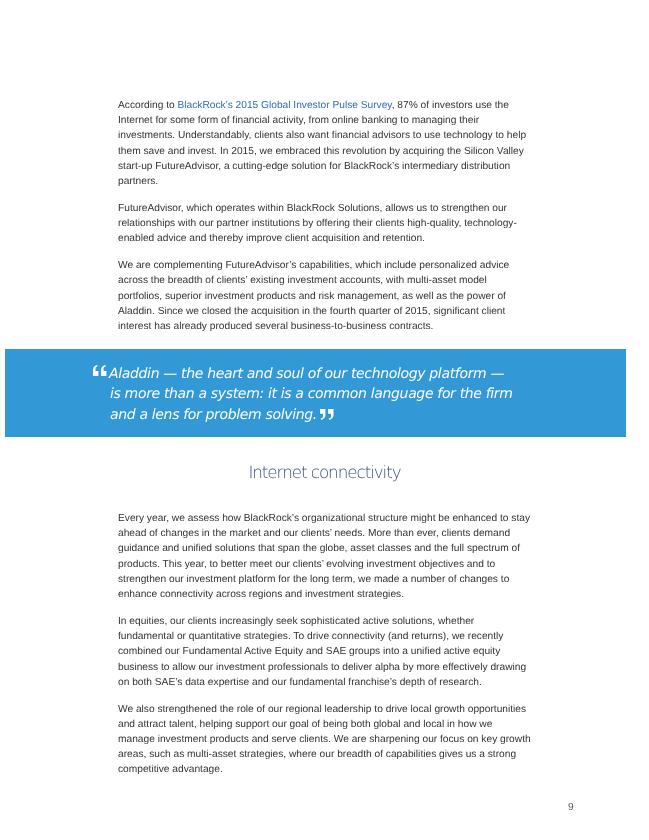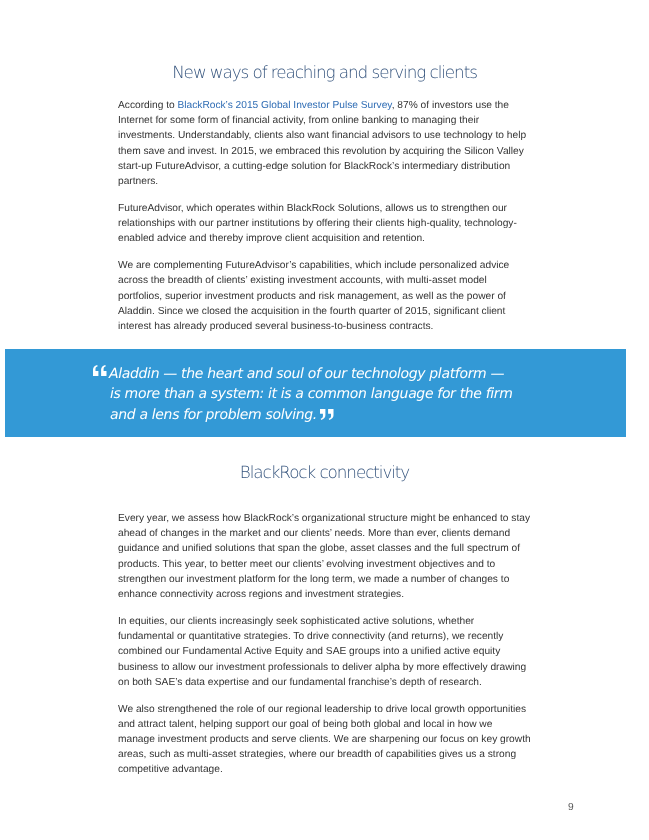--- a/index.html
+++ b/index.html
@@ -42,21 +42,20 @@
   .page-num{
     position:absolute;left:568px;top:802.5px;font-size:10.2px;color:#545454;line-height:10px;
     font-family:"Liberation Sans",sans-serif;
   }
 </style>
 </head>
 <body>
 
 <div class="page">
 
-  <h1 class="sec-title" id="title1">New ways of reaching and serving clients</h1>
 
   <div class="col" id="col1">
       <p><span>According to </span><span class="link">BlackRock’s 2015 Global Investor Pulse Survey</span><span>, 87% of investors use the Internet for some form of financial activity, from online banking to managing their investments. Understandably, clients also want financial advisors to use technology to help them save and invest. In 2015, we embraced this revolution by acquiring the Silicon Valley start-up FutureAdvisor, a cutting-edge solution for BlackRock’s intermediary distribution partners.</span></p>
       <p><span>FutureAdvisor, which operates within BlackRock Solutions, allows us to strengthen our relationships with our partner institutions by offering their clients high-quality, technology-enabled advice and thereby improve client acquisition and retention.</span></p>
       <p><span>We are complementing FutureAdvisor’s capabilities, which include personalized advice across the breadth of clients’ existing investment accounts, with multi-asset model portfolios, superior investment products and risk management, as well as the power of Aladdin. Since we closed the acquisition in the fourth quarter of 2015, significant client interest has already produced several business-to-business contracts.</span></p>
     </div>
 
   <div class="quote-band">
     <div class="quote-inner">
       <div class="quote-text">
@@ -68,21 +67,21 @@
             </svg></span><span id="qtext">Aladdin — the heart and soul of our technology platform — is more than a system: it is a common language for the firm and a lens for problem solving.</span><span class="qmark qclose"><svg viewBox="0 0 9.25 9.2" width="13.5" height="10.9" preserveAspectRatio="none">
               <g fill="#fff">
                 <path d="M0,0 H3.7 V5.3 C3.7,7.1 2.8,8.4 0.85,9.2 L0.45,8.2 C1.55,7.7 2.0,7.0 2.0,5.9 V4.1 H0 Z"></path>
                 <path d="M5.55,0 H9.25 V5.3 C9.25,7.1 8.35,8.4 6.4,9.2 L6.0,8.2 C7.1,7.7 7.55,7.0 7.55,5.9 V4.1 H5.55 Z"></path>
               </g>
             </svg></span>
       </div>
     </div>
   </div>
 
-  <h1 class="sec-title" id="title2">BlackRock connectivity</h1>
+  <h1 class="sec-title" id="title2">Internet connectivity</h1>
 
   <div class="col" id="col2">
       <p><span>Every year, we assess how BlackRock’s organizational structure might be enhanced to stay ahead of changes in the market and our clients’ needs. More than ever, clients demand guidance and unified solutions that span the globe, asset classes and the full spectrum of products. This year, to better meet our clients’ evolving investment objectives and to strengthen our investment platform for the long term, we made a number of changes to enhance connectivity across regions and investment strategies.</span></p>
       <p><span>In equities, our clients increasingly seek sophisticated active solutions, whether fundamental or quantitative strategies. To drive connectivity (and returns), we recently combined our Fundamental Active Equity and SAE groups into a unified active equity business to allow our investment professionals to deliver alpha by more effectively drawing on both SAE’s data expertise and our fundamental franchise’s depth of research.</span></p>
       <p><span>We also strengthened the role of our regional leadership to drive local growth opportunities and attract talent, helping support our goal of being both global and local in how we manage investment products and serve clients. We are sharpening our focus on key growth areas, such as multi-asset strategies, where our breadth of capabilities gives us a strong competitive advantage.</span></p>
     </div>
 
   <div class="page-num">9</div>
 </div>
 

